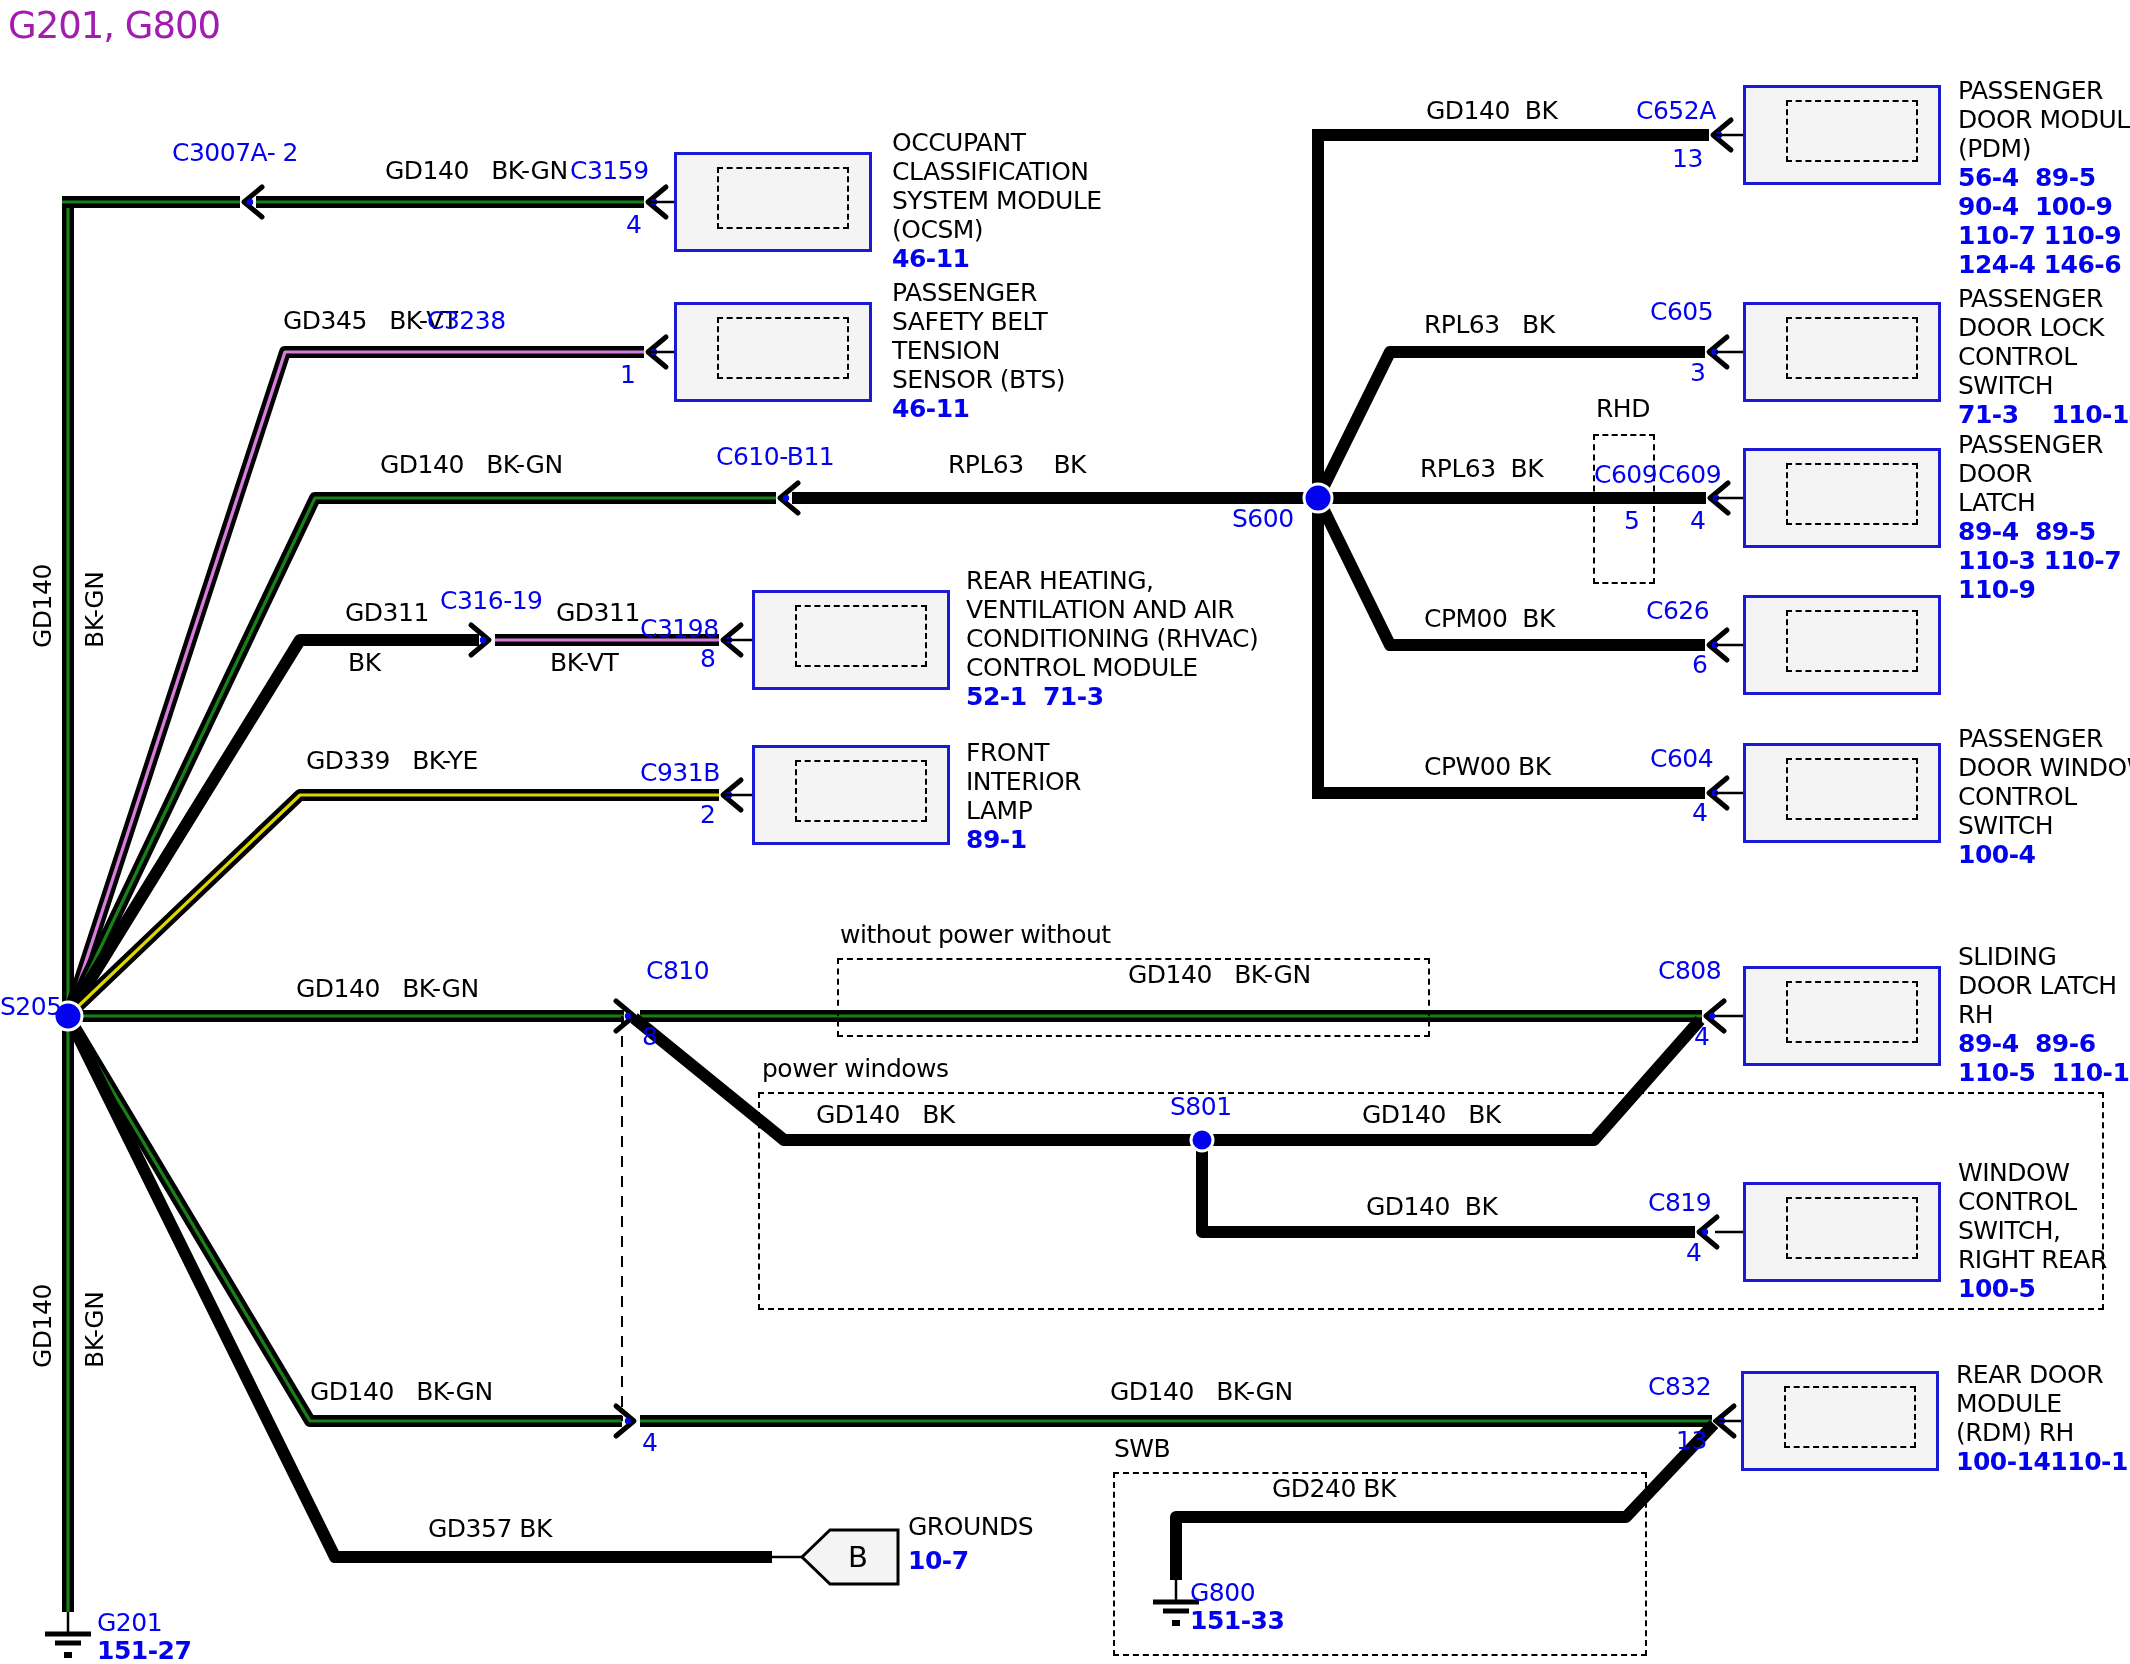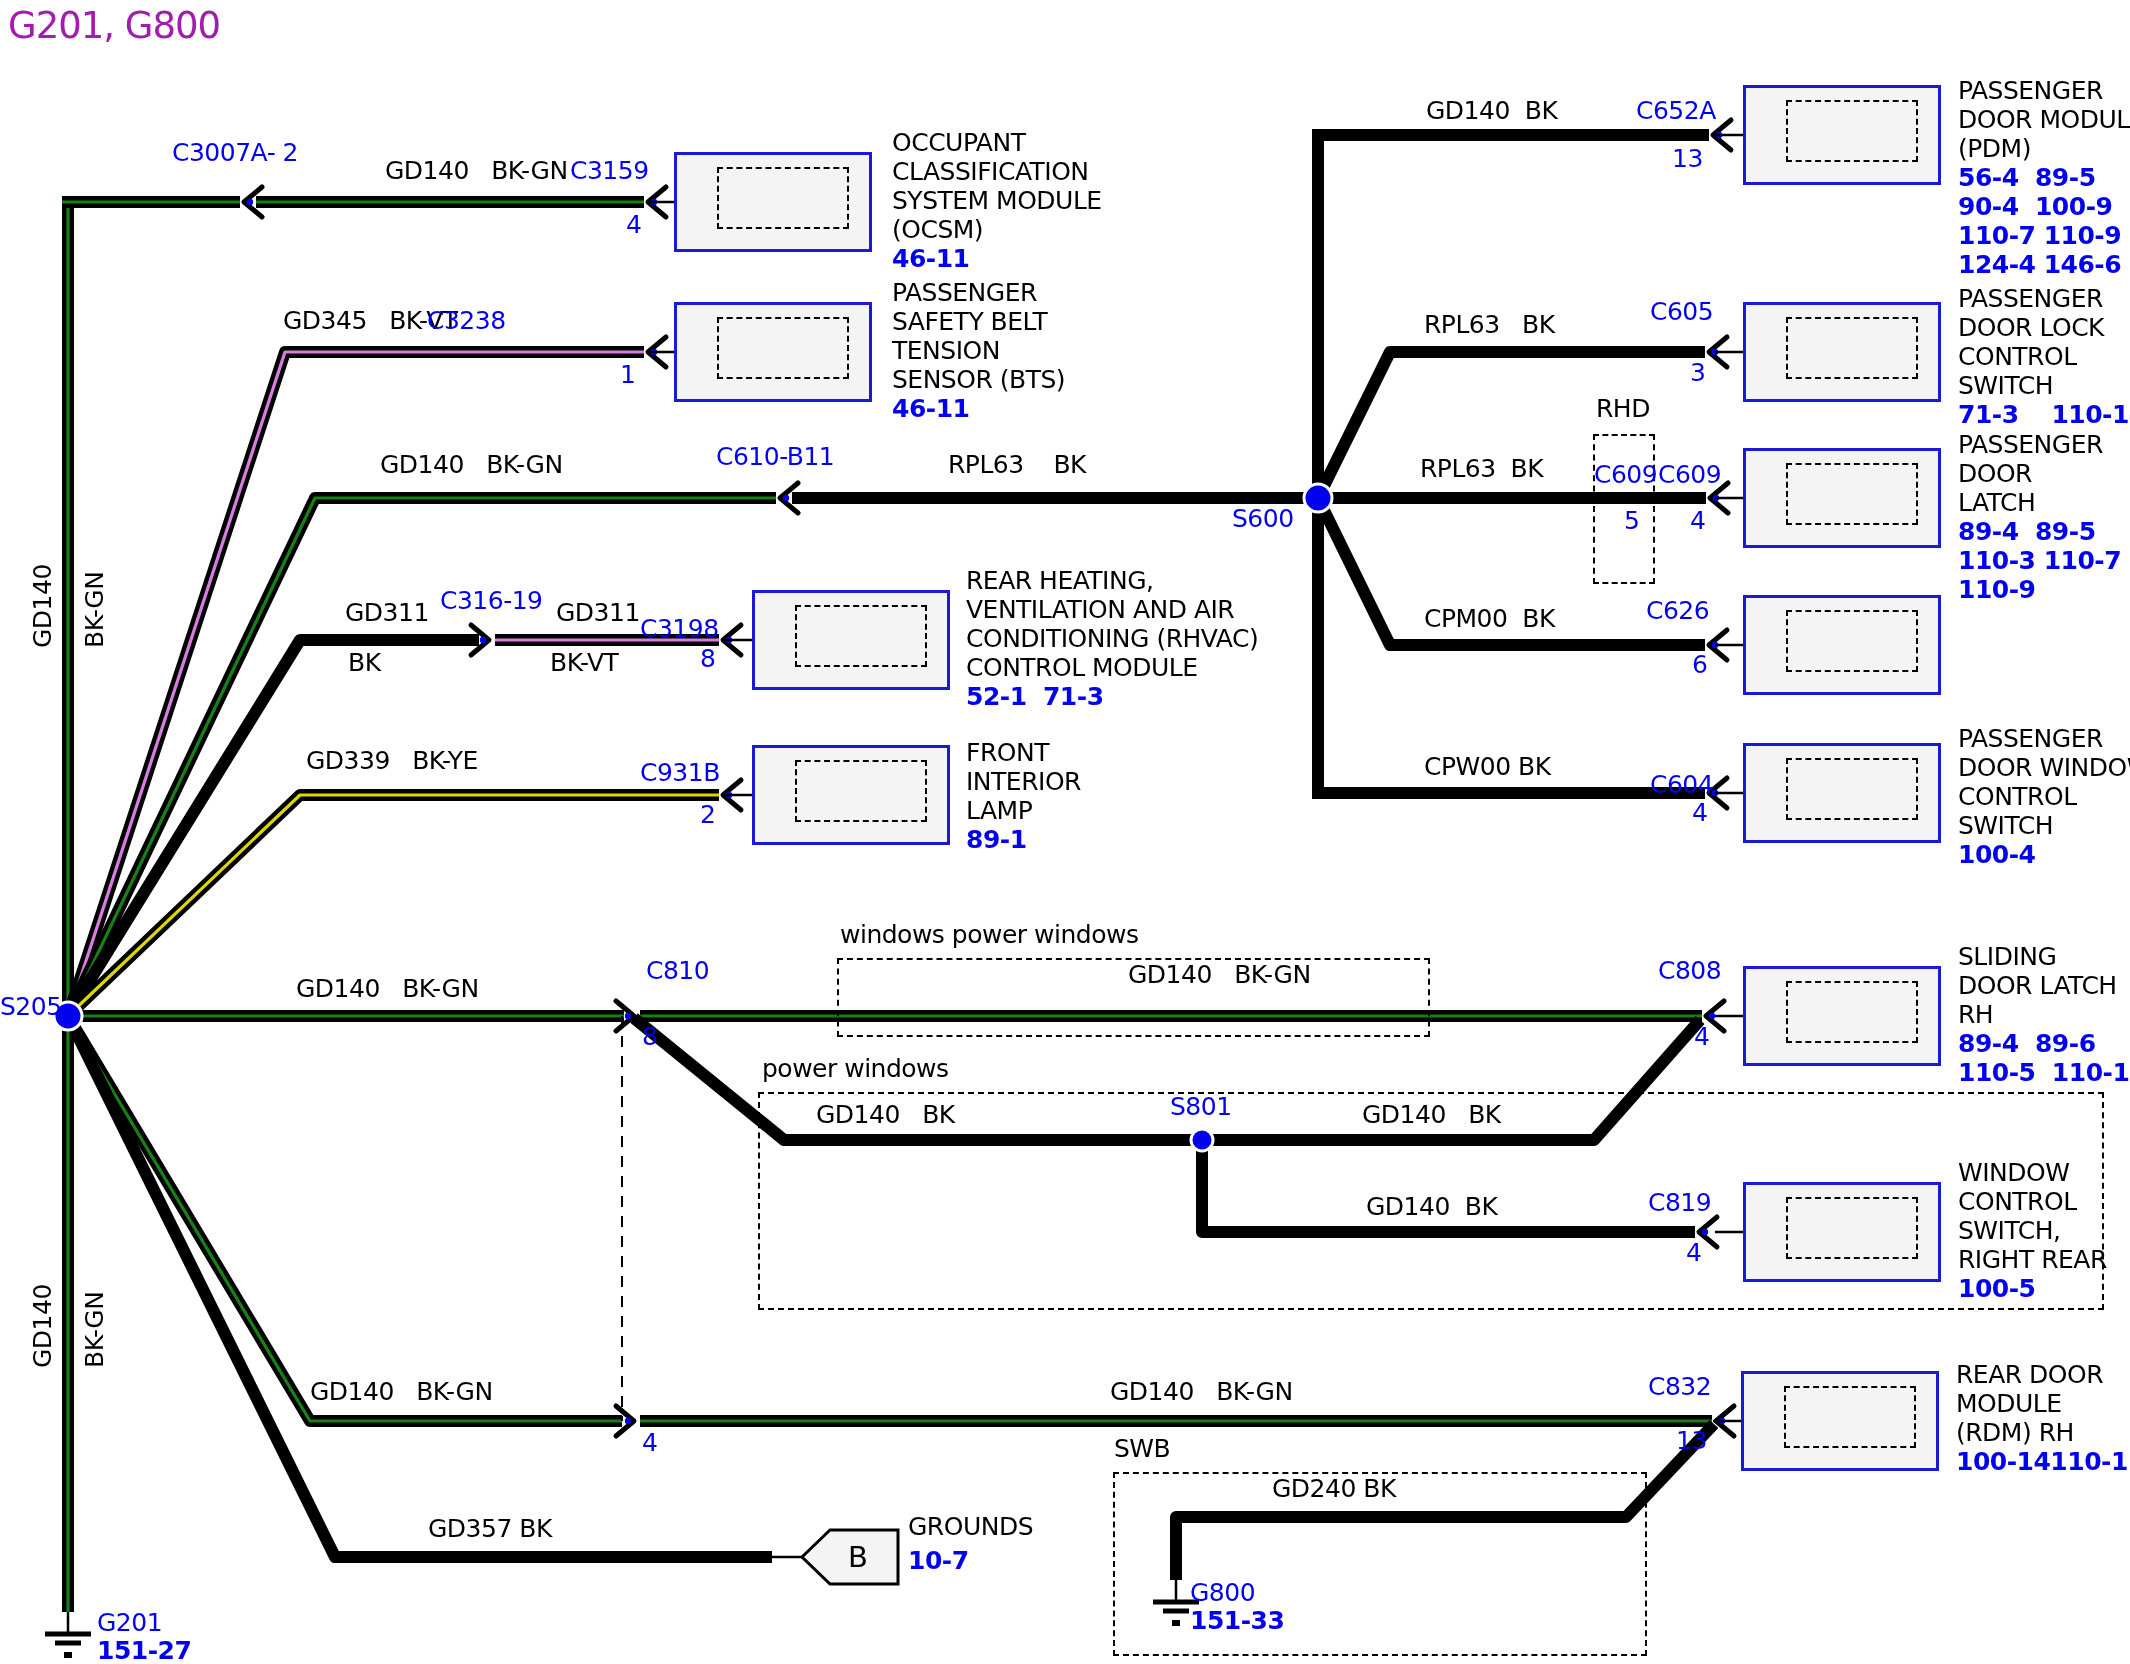--- a/index.html
+++ b/index.html
@@ -267,21 +267,21 @@
     <div class="lbl blue" style="left: 640px; top: 616px;">C3198</div>
     <div class="lbl" style="left: 348px; top: 650px;">BK</div>
     <div class="lbl" style="left: 550px; top: 650px;">BK-VT</div>
     <div class="lbl blue" style="left: 700px; top: 646px;">8</div>
     <div class="lbl" style="left: 306px; top: 748px;">GD339   BK-YE</div>
     <div class="lbl blue" style="left: 640px; top: 760px;">C931B</div>
     <div class="lbl blue" style="left: 700px; top: 802px;">2</div>
     <div class="lbl" style="left: 296px; top: 976px;">GD140   BK-GN</div>
     <div class="lbl blue" style="left: 646px; top: 958px;">C810</div>
     <div class="lbl blue" style="left: 642px; top: 1024px;">8</div>
-    <div class="lbl" style="left: 840px; top: 922px;">windows power windows</div>
+    <div class="lbl" style="left: 840px; top: 922px;">without power without</div>
     <div class="lbl" style="left: 1128px; top: 962px;">GD140   BK-GN</div>
     <div class="lbl blue" style="left: 1658px; top: 958px;">C808</div>
     <div class="lbl blue" style="left: 1694px; top: 1024px;">4</div>
     <div class="lbl" style="left: 762px; top: 1056px;">power windows</div>
     <div class="lbl" style="left: 816px; top: 1102px;">GD140   BK</div>
     <div class="lbl blue" style="left: 1170px; top: 1094px;">S801</div>
     <div class="lbl" style="left: 1362px; top: 1102px;">GD140   BK</div>
     <div class="lbl" style="left: 1366px; top: 1194px;">GD140  BK</div>
     <div class="lbl blue" style="left: 1648px; top: 1190px;">C819</div>
     <div class="lbl blue" style="left: 1686px; top: 1240px;">4</div>
@@ -308,21 +308,21 @@
     <div class="lbl" style="left: 1596px; top: 396px;">RHD</div>
     <div class="lbl" style="left: 1420px; top: 456px;">RPL63  BK</div>
     <div class="lbl blue" style="left: 1594px; top: 462px;">C609</div>
     <div class="lbl blue" style="left: 1658px; top: 462px;">C609</div>
     <div class="lbl blue" style="left: 1624px; top: 508px;">5</div>
     <div class="lbl blue" style="left: 1690px; top: 508px;">4</div>
     <div class="lbl" style="left: 1424px; top: 606px;">CPM00  BK</div>
     <div class="lbl blue" style="left: 1646px; top: 598px;">C626</div>
     <div class="lbl blue" style="left: 1692px; top: 652px;">6</div>
     <div class="lbl" style="left: 1424px; top: 754px;">CPW00 BK</div>
-    <div class="lbl blue" style="left: 1650px; top: 746px; margin-top: 26px;">C604</div>
+    <div class="lbl blue" style="left: 1650px; top: 746px;">C604</div>
     <div class="lbl blue" style="left: 1692px; top: 800px;">4</div>
     <div class="lbl blue" style="left: 1232px; top: 506px;">S600</div>
     <div class="lbl blue" style="left: 0px; top: 994px;">S205</div>
     <div class="lbl vlabel" style="left: 30px; top: 648px;">GD140</div>
     <div class="lbl vlabel" style="left: 82px; top: 648px;">BK-GN</div>
     <div class="lbl vlabel" style="left: 30px; top: 1368px;">GD140</div>
     <div class="lbl vlabel" style="left: 82px; top: 1368px;">BK-GN</div>
   </div>
 
 </body></html>

